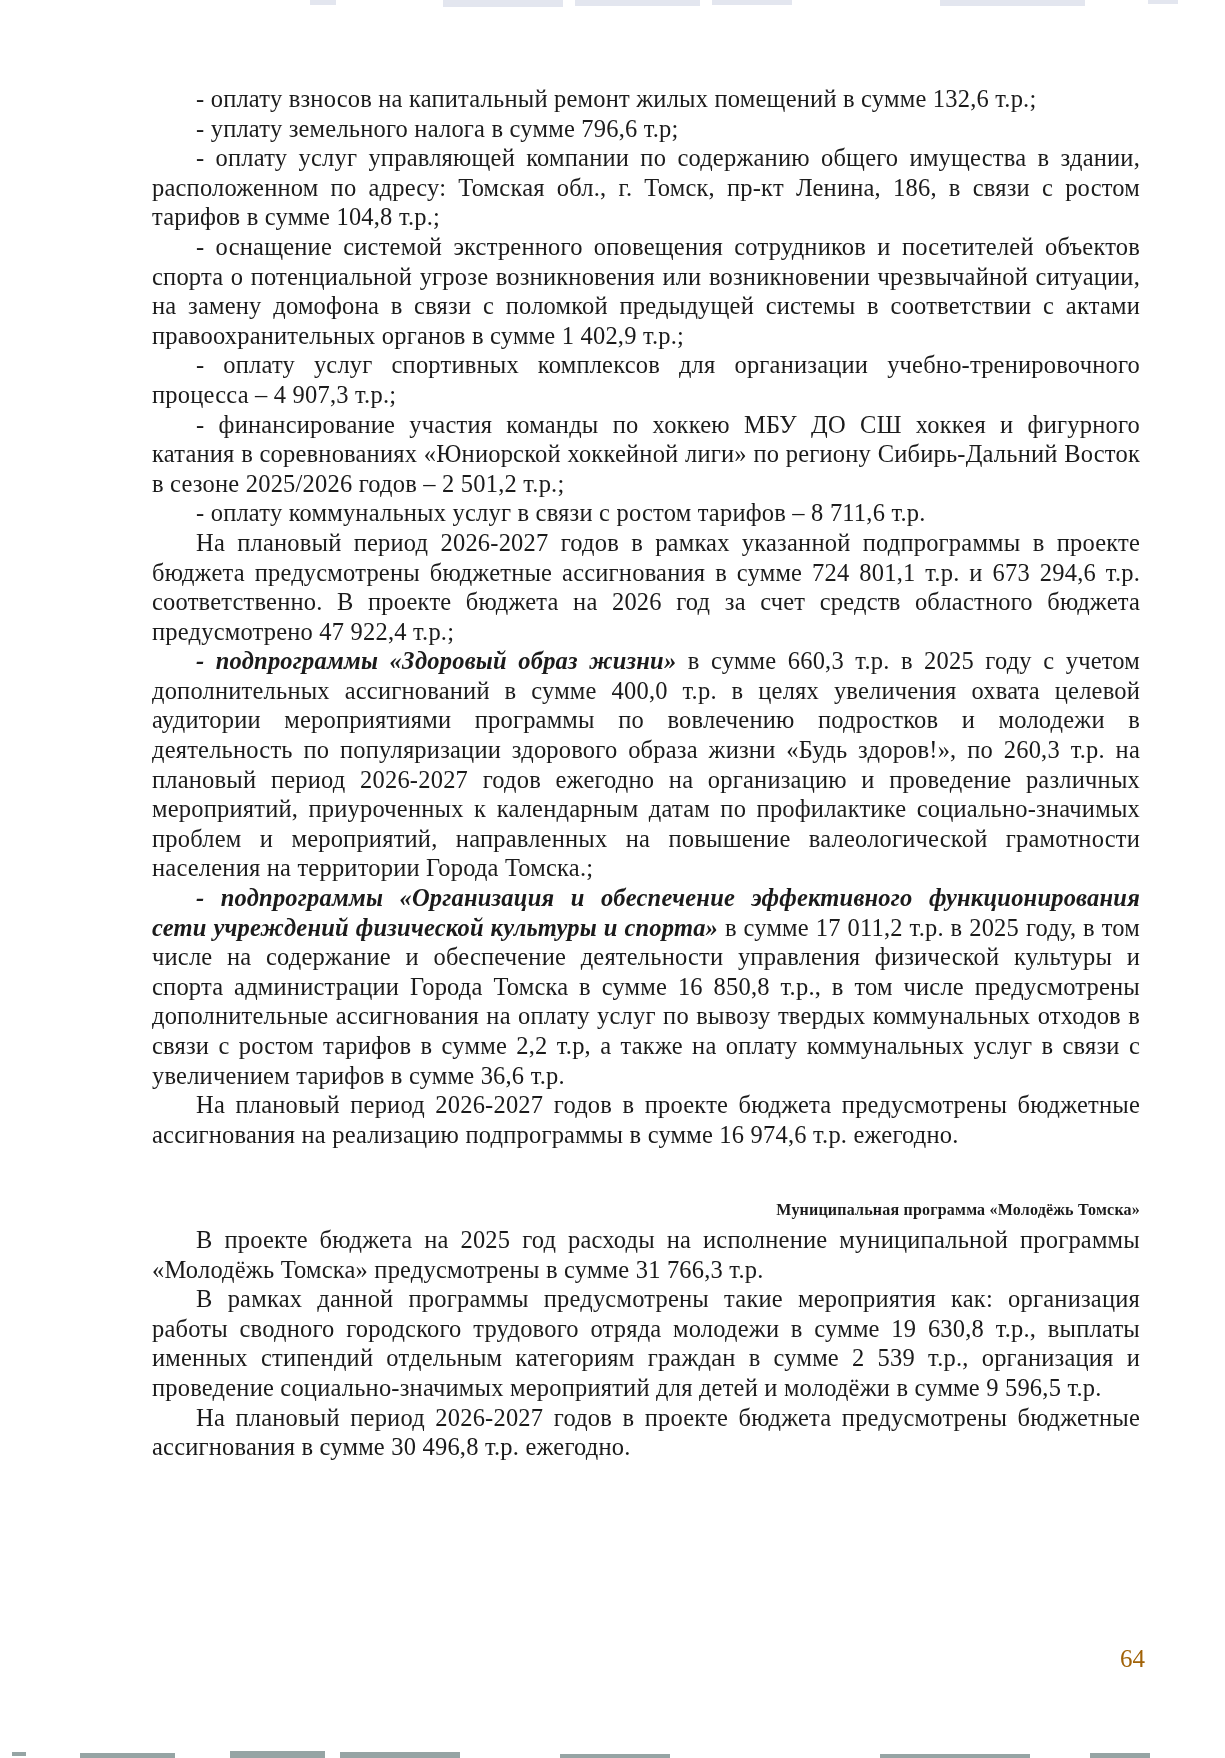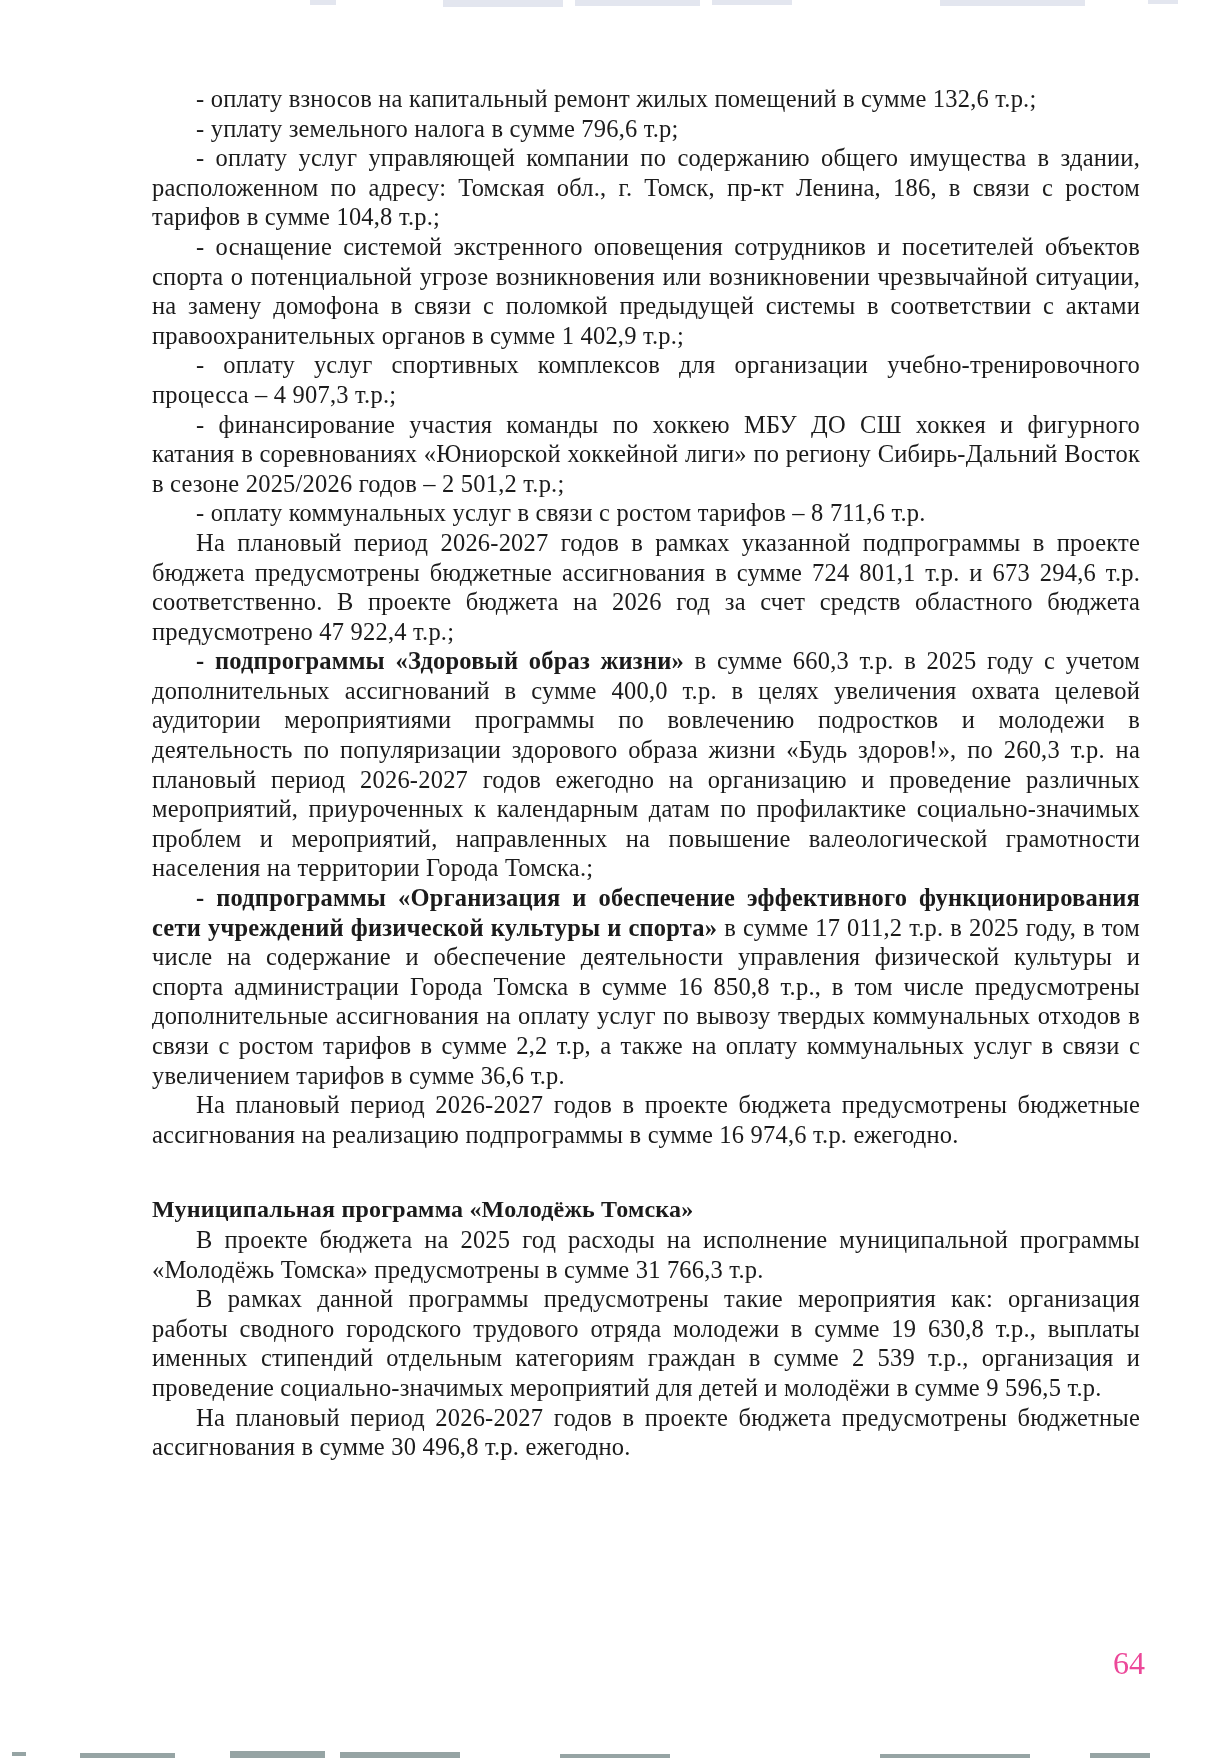--- a/index.html
+++ b/index.html
@@ -24,36 +24,37 @@
     line-height: 29.6px;
     letter-spacing: 0.2px;
   }
   .para {
     margin: 0;
     text-align: justify;
     text-indent: 44px;
   }
   .lead {
     font-weight: bold;
+    font-style: italic;
     margin-top: 32px;
   }
   .program-heading {
     margin: 46px 0 0 0;
-    text-align: left;
+    text-align: right;
     text-indent: 0;
     font-weight: bold;
-    font-size: 24px;
+    font-size: 16px;
     line-height: 29.6px;
   }
   .page-number {
     position: absolute;
     top: 1645px;
     right: 80px;
-    font-size: 32px;
-    color: #ec4899;
+    font-size: 25px;
+    color: #a16207;
   }
   
   .artifact {
     position: absolute;
     pointer-events: none;
   }
   .art-top { background: #ccd1e2; opacity: 0.55; }
   .art-bottom { background: #2d4a4a; opacity: 0.5; }
 </style>
 </head>

